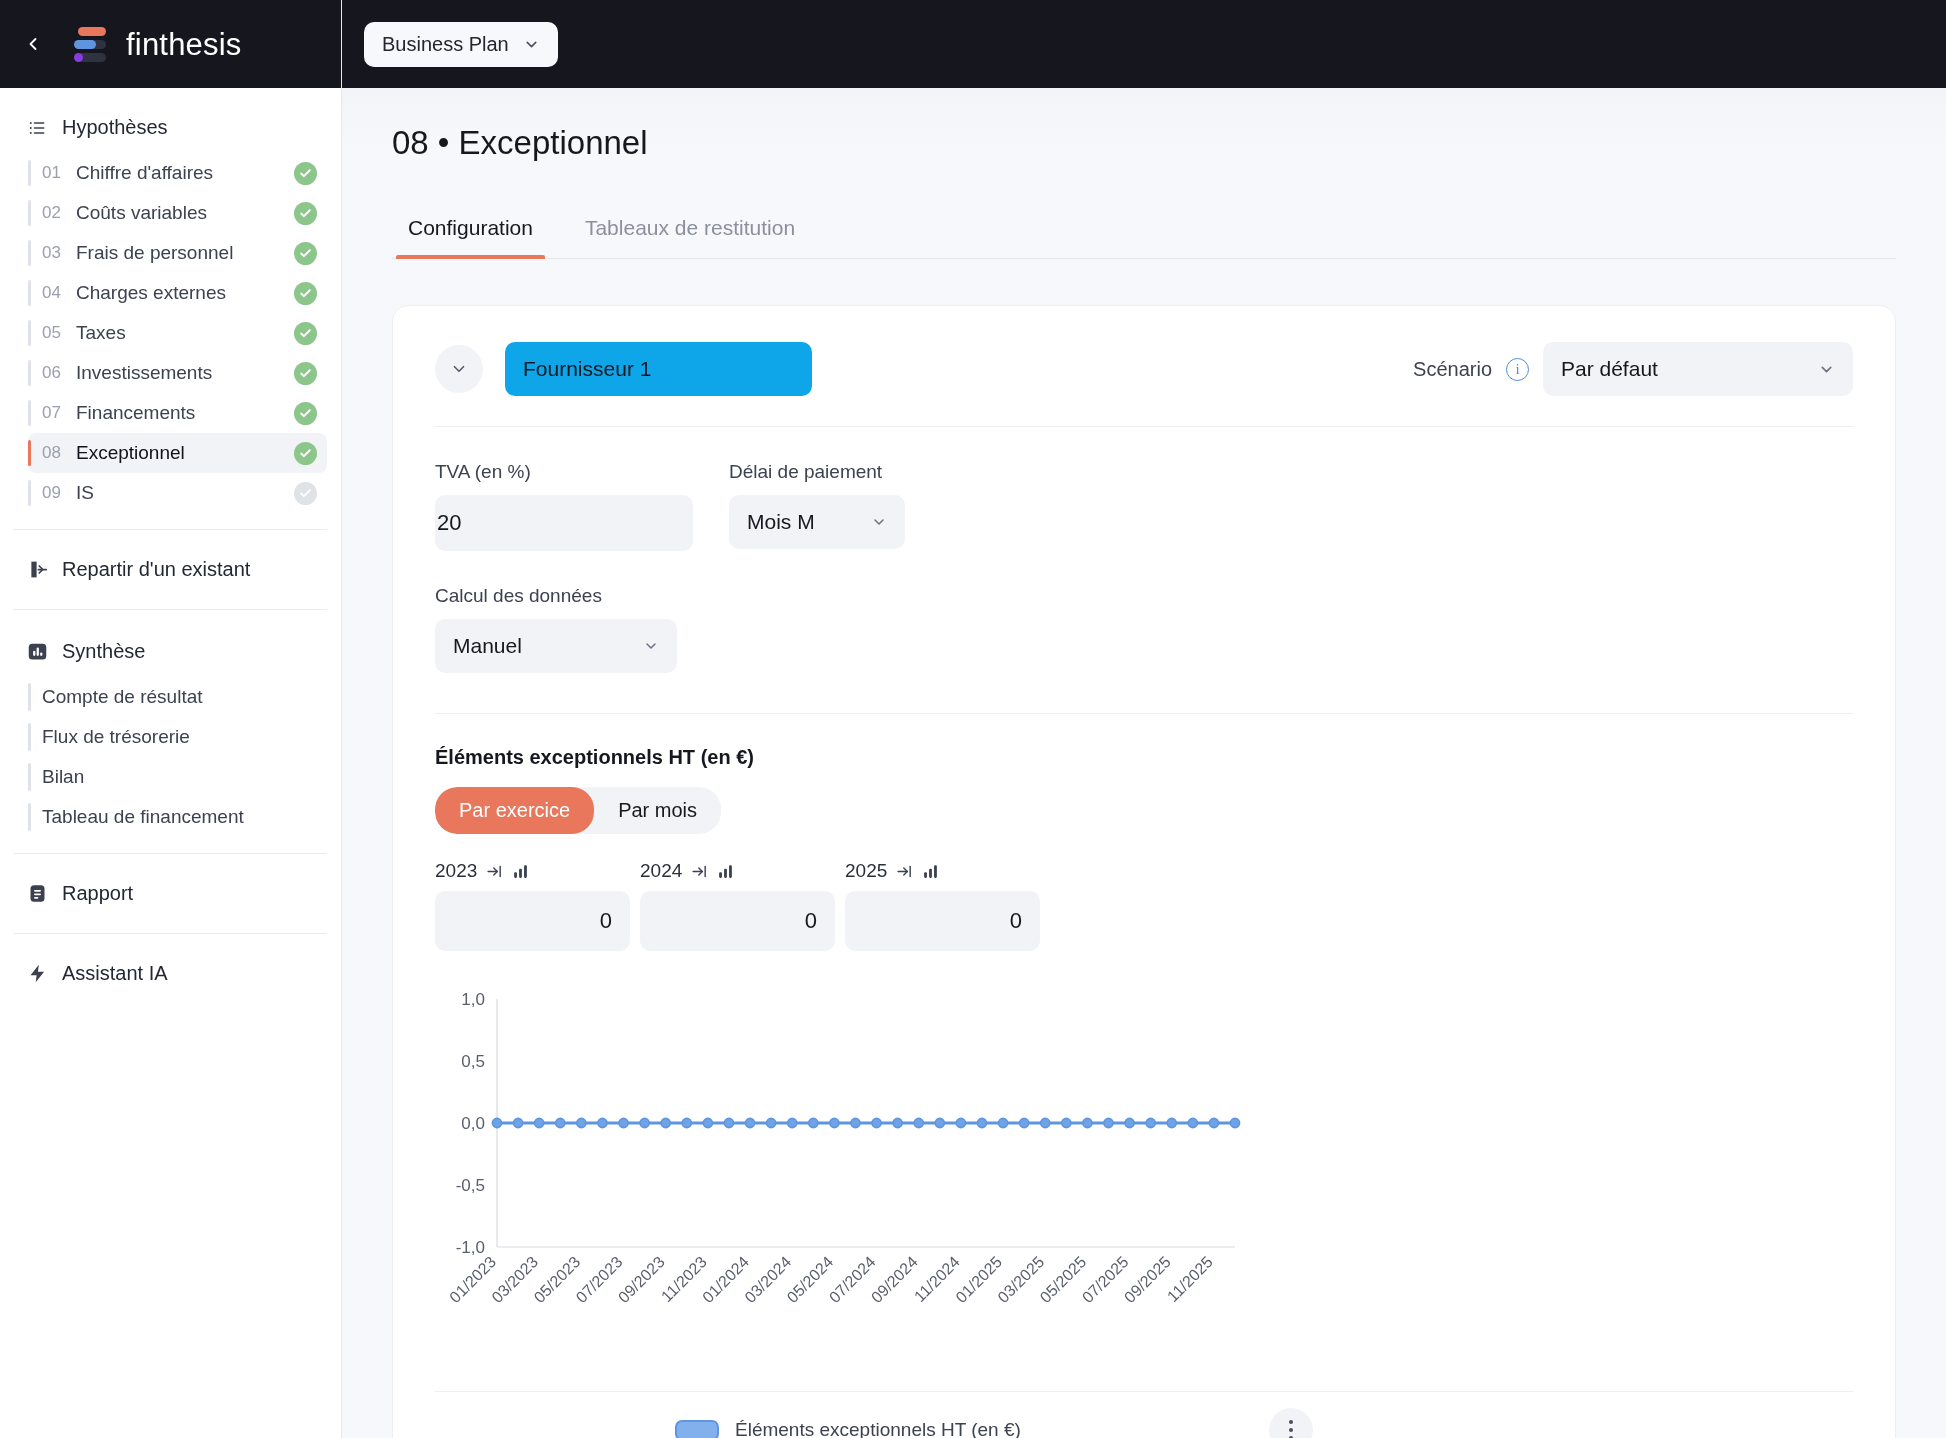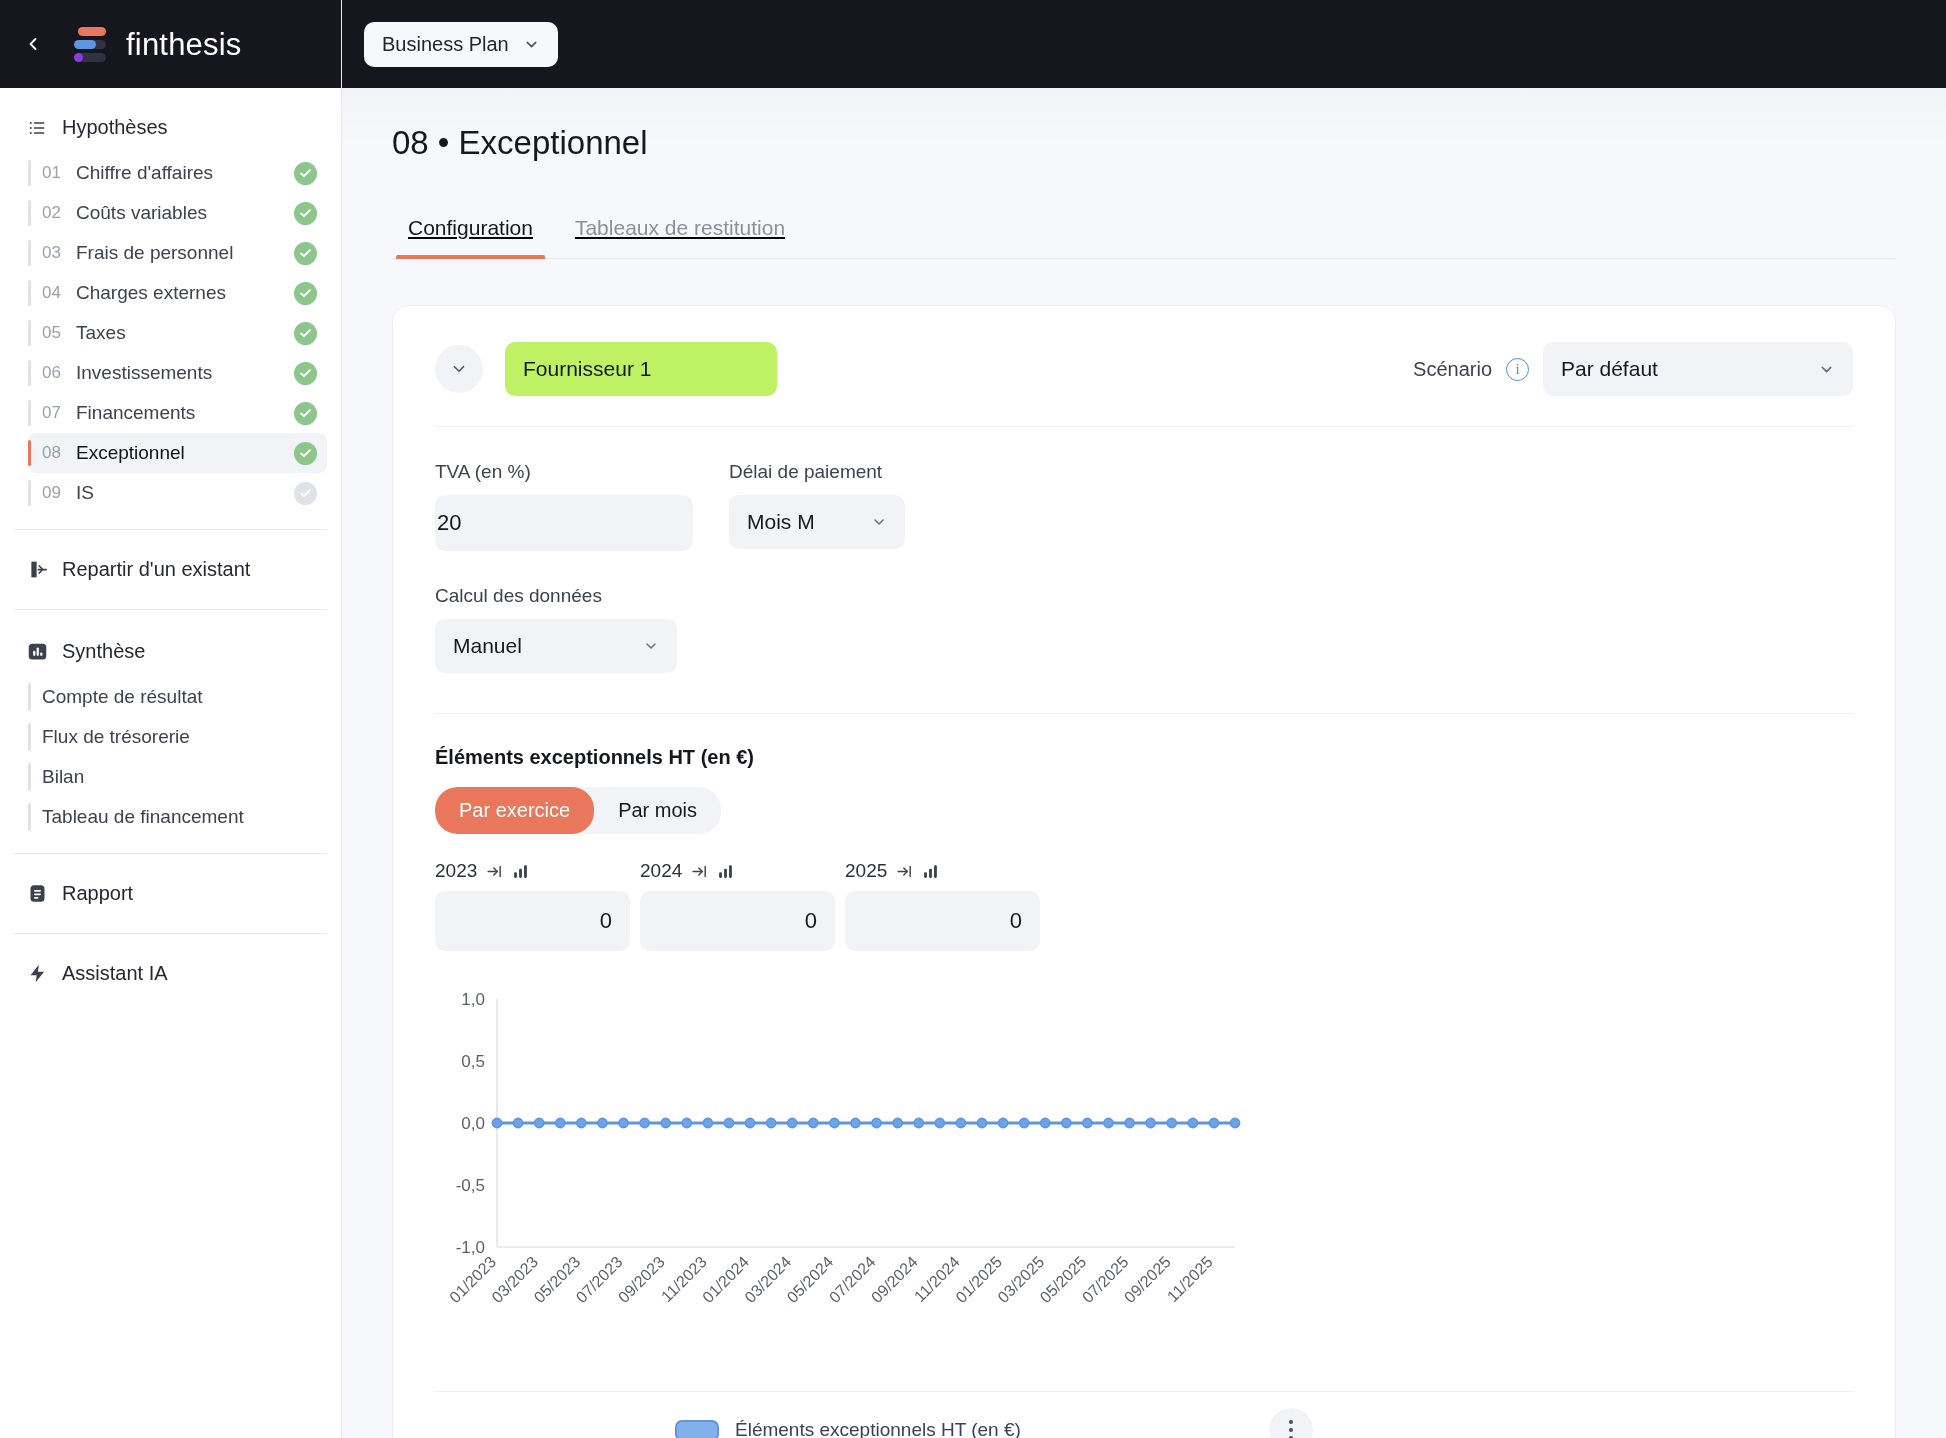--- a/index.html
+++ b/index.html
@@ -139,24 +139,23 @@
     font-size: 33px; color: #15181f; font-weight: 400;
     padding: 38px 0 0 392px;
     margin-left: -392px; padding-left: 392px;
   }
   .title-wrap { padding: 36px 0 0 0; }
   .title-wrap .page-title { padding: 0 0 0 0; margin: 0 0 0 0; }
 
   .inner { padding-left: 50px; padding-right: 50px; }
 
   .tabs {
-    display: flex; gap: 10px;
+    display: flex; gap: 20px;
     margin-top: 42px;
     border-bottom: 1px solid #e4e6ec;
-    text-decoration: underline;
   }
   .tab {
     padding: 12px 16px 18px 16px;
     font-size: 21px; color: #8b909d; cursor: pointer;
     position: relative; background: transparent;
     border: none; font-family: inherit;
   }
   .tab.active { color: #15181f; }
   .tab.active::after {
     content: ""; position: absolute; left: 4px; right: 4px; bottom: -1px;
@@ -174,22 +173,22 @@
   .card-pad { padding: 36px 42px 0 42px; }
 
   .row-head { display: flex; align-items: center; }
   .chev-round {
     width: 48px; height: 48px; border-radius: 50%;
     background: #f1f3f7; display: flex; align-items: center; justify-content: center;
     cursor: pointer; flex: 0 0 48px; color: #555b6a;
   }
   .name-field {
     margin-left: 22px;
-    width: 272px;
-    background: #bef264;
+    width: 307px;
+    background: #0ea5e9;
     border: none; border-radius: 10px;
     padding: 15px 18px;
     font-size: 21px; color: #15181f;
     font-family: inherit;
   }
   .scn-wrap { margin-left: auto; display: flex; align-items: center; gap: 14px; }
   .scn-label { font-size: 20px; color: #3d4251; }
   .info-ic {
     width: 23px; height: 23px; border-radius: 50%;
     border: 1.6px solid #4a90e2; color: #4a90e2;

